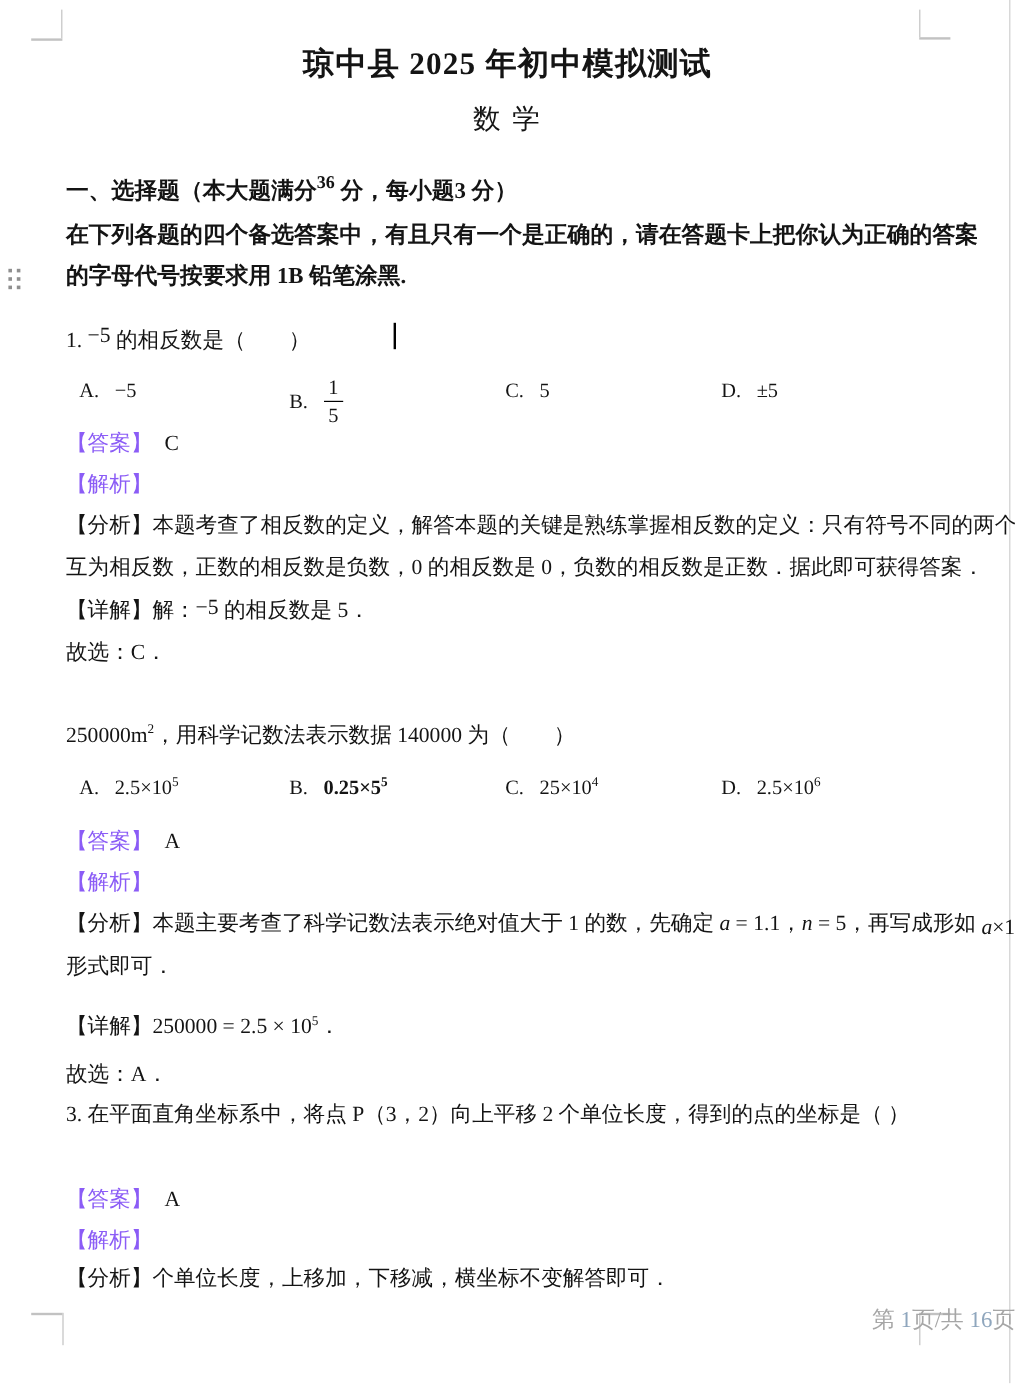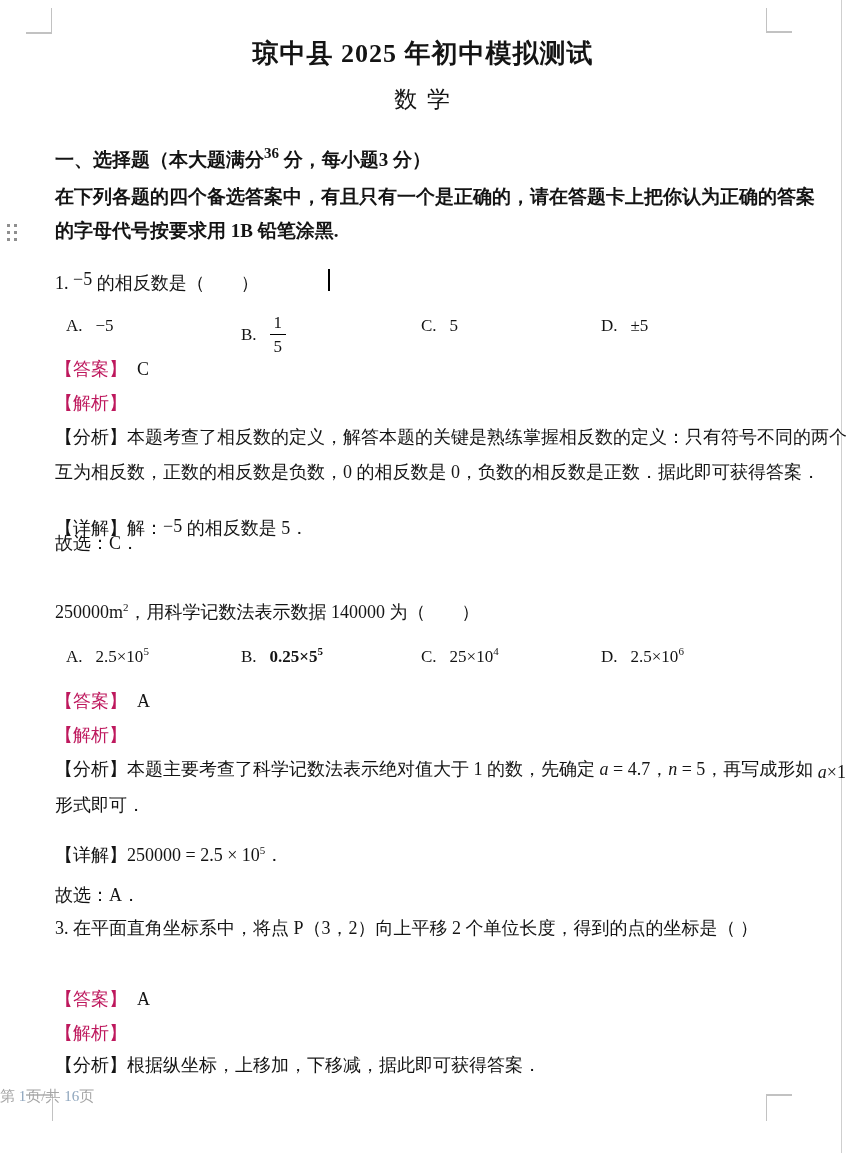--- a/index.html
+++ b/index.html
@@ -4,43 +4,43 @@
 <style>
   html,body{margin:0;padding:0;background:#ffffff;}
   .page{
     position:relative; width:846px; height:1153px; background:#ffffff;
     font-family:"Liberation Serif","DejaVu Serif",serif; color:#141414;
     overflow:hidden;
   }
   .line{position:absolute; left:55px; font-size:18px; line-height:24px; white-space:nowrap;}
   .center{left:0; width:846px; text-align:center;}
   .bold{font-weight:700;}
-  .blue{color:#be185d;}
+  .blue{color:#8b5cf6;}
   .ital{font-style:italic;}
   .raised{position:relative; top:-4px; letter-spacing:0;}
   .lowered{position:relative; top:3px;}
   sup.e{font-size:11px; line-height:0; vertical-align:super;}
   sup.big{font-size:15px; vertical-align:8px;}
   .optrow{position:absolute; left:66px; width:740px; height:26px; font-size:17px;}
   .opt{position:absolute; top:0; white-space:nowrap;}
   .opt .olab{display:inline-block; margin-right:13px;}
   .o1{left:0}.o2{left:175px}.o3{left:355px}.o4{left:535px}
   .frac{display:inline-block; text-align:center; vertical-align:middle; line-height:1; position:relative; top:-2px;}
   .frac .num{display:block; padding:0 4px 3px;}
   .frac .den{display:block; border-top:1px solid #000; padding:3px 4px 0;}
   .lblgap{margin-right:10px;}
   
   .mark{position:absolute; background:#c2c2c2;}
   .edge{position:absolute; left:841px; top:0; width:1px; height:1153px; background:#cfcfcf;}
   .cursor{position:absolute; left:328px; top:269px; width:2px; height:22px; background:#000;}
   .handle{position:absolute; left:7px; top:224px; display:grid;
           grid-template-columns:3px 3px; grid-auto-rows:3px; gap:4px;}
   .handle div{background:#8f8f8f;}
-  .footer{position:absolute; left:0; top:1087px; width:846px; text-align:left;
-          font-size:15px; color:#a6a6a6; font-family:"Liberation Serif","DejaVu Serif",serif;}
+  .footer{position:absolute; left:0; top:1087px; width:846px; text-align:right;
+          font-size:19px; color:#a6a6a6; font-family:"Liberation Serif","DejaVu Serif",serif;}
   .footer .num{color:#8fa6bd;}
   .title{position:absolute; top:36px; font-size:26px; font-weight:700; letter-spacing:1px;}
   .subject{position:absolute; top:84px; font-size:23px; letter-spacing:2px;}
   .heading{top:141px; font-size:19px;}
   .instr{font-size:19px;}
 </style>
 </head>
 <body>
 
 <div class="page">
@@ -95,21 +95,21 @@
   <div class="line" style="top:357px">
     <span class="blue lblgap">【答案】</span><span>C</span>
   </div>
   <div class="line" style="top:391px">
     <span class="blue">【解析】</span>
   </div>
   <div class="line" style="top:425px">
     <span>【分析】</span><span>本题考查了相反数的定义，解答本题的关键是熟练掌握相反数的定义：只有符号不同的两个数是</span>
   </div>
   <div class="line" style="top:460px">互为相反数，正数的相反数是负数，0 的相反数是 0，负数的相反数是正数．据此即可获得答案．</div>
-  <div class="line" style="top:516px">
+  <div class="line" style="top:496px">
     <span>【详解】</span><span>解：</span><span class="raised" style="top:-2px">−5</span> <span>的相反数是 5．</span>
   </div>
   <div class="line" style="top:531px">故选：C．</div>
 
   <div class="line" style="top:600px">
     <span>250000m</span><sup class="e">2</sup><span>，用科学记数法表示数据 140000 为（　　）</span>
   </div>
 
   <div class="optrow" style="top:647px">
     <span class="opt o1"><span class="olab">A.</span><span>2.5×10</span><sup class="e">5</sup></span>
@@ -118,41 +118,41 @@
     <span class="opt o4"><span class="olab">D.</span><span>2.5×10</span><sup class="e">6</sup></span>
   </div>
 
   <div class="line" style="top:689px">
     <span class="blue lblgap">【答案】</span><span>A</span>
   </div>
   <div class="line" style="top:723px">
     <span class="blue">【解析】</span>
   </div>
   <div class="line" style="top:757px">
-    <span>【分析】</span><span>本题主要考查了科学记数法表示绝对值大于 1 的数，先确定 </span><span class="ital">a</span><span> = 4.7，</span><span class="ital">n</span><span> = 5，再写成形如 </span><span class="lowered"><span class="ital">a</span><span>×10</span></span>
+    <span>【分析】</span><span>本题主要考查了科学记数法表示绝对值大于 1 的数，先确定 </span><span class="ital">a</span><span> = 1.1，</span><span class="ital">n</span><span> = 5，再写成形如 </span><span class="lowered"><span class="ital">a</span><span>×10</span></span>
   </div>
   <div class="line" style="top:793px">形式即可．</div>
   <div class="line" style="top:843px">
     <span>【详解】</span><span>250000 = 2.5 × 10</span><sup class="e">5</sup><span>．</span>
   </div>
   <div class="line" style="top:883px">故选：A．</div>
 
   <div class="line" style="top:916px">
     <span>3.</span>
     <span>在平面直角坐标系中，将点 P（3，2）向上平移 2 个单位长度，得到的点的坐标是（  ）</span>
   </div>
 
 
   <div class="line" style="top:987px">
     <span class="blue lblgap">【答案】</span><span>A</span>
   </div>
   <div class="line" style="top:1021px">
     <span class="blue">【解析】</span>
   </div>
   <div class="line" style="top:1053px">
-    <span>【分析】</span><span>根据纵坐标，上移加，下移减，据此即可获得答案．</span>
+    <span>【分析】</span><span>个单位长度，上移加，下移减，横坐标不变解答即可．</span>
   </div>
 
   <div class="footer">
     <span>第 </span><span class="num">1</span><span>页/共 </span><span class="num">16</span><span>页</span>
   </div>
 
 </div>
 
 </body></html>

